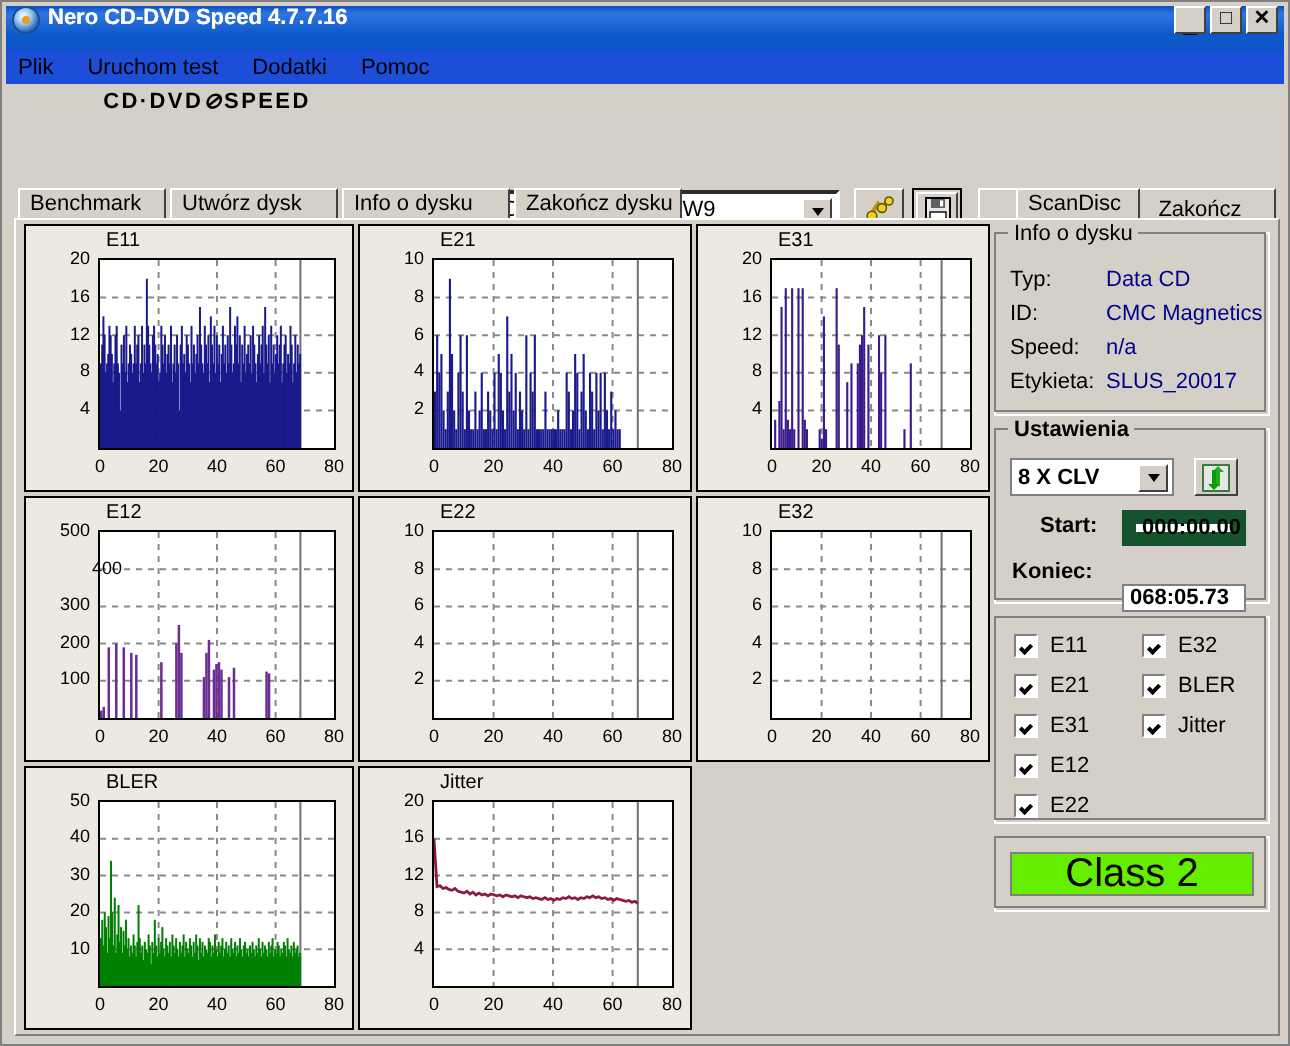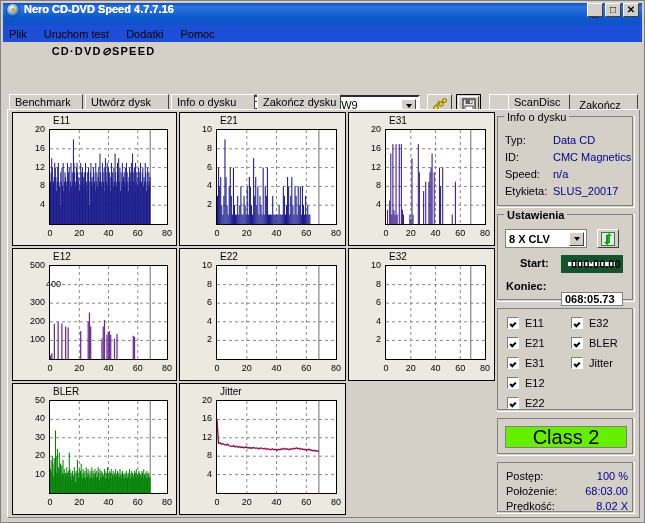--- a/index.html
+++ b/index.html
@@ -1006,26 +1006,17 @@
           <div class="cbx" style="left: 73px; top: 48px;"></div>
           <div class="lbl" style="left: 91px; top: 48px;">Jitter</div>
         </div>
     </div>
 
     <div class="grp" style="left:489px;top:308px;width:138px;height:38px;">
       <div class="grp-in"></div>
       <div class="class-box" style="left:7px;top:7px;width:122px;height:22px;">Class 2</div>
     </div>
 
-    <div class="grp" style="left:489px;top:352px;width:138px;height:52px;">
-      <div class="grp-in"></div>
-      <div class="lbl" style="left:8px;top:7px;">Postęp:</div>
-      <div class="val" style="left:88px;top:7px;width:42px;text-align:right;">100 %</div>
-      <div class="lbl" style="left:8px;top:22px;">Położenie:</div>
-      <div class="val" style="left:78px;top:22px;width:52px;text-align:right;">68:03.00</div>
-      <div class="lbl" style="left:8px;top:37px;">Prędkość:</div>
-      <div class="val" style="left:78px;top:37px;width:52px;text-align:right;">8.02 X</div>
-    </div>
 
   </div>
 
   <div class="rz"></div>
 </div>
 
 </body></html>

